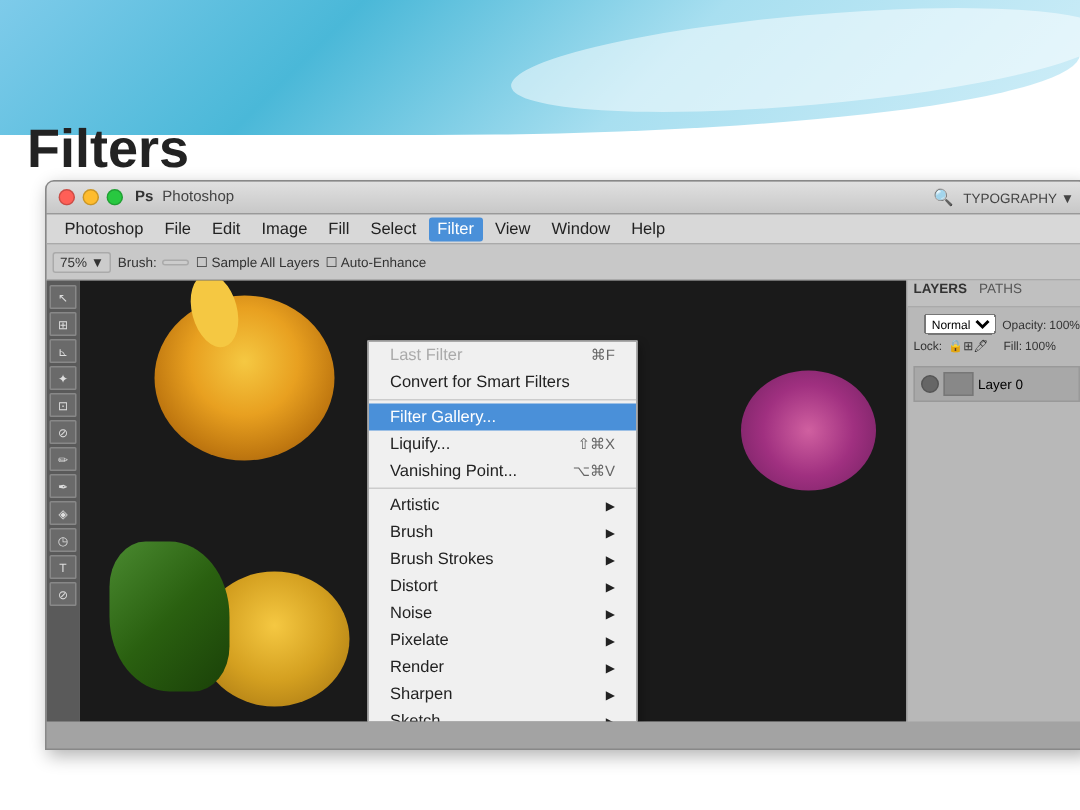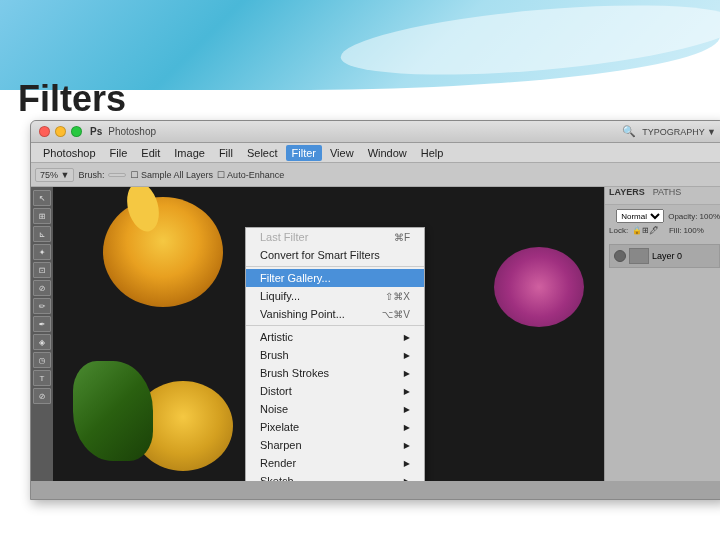--- a/index.html
+++ b/index.html
@@ -440,24 +440,24 @@
         <div class="dropdown-item has-sub">
             <span>Distort</span>
           </div>
         <div class="dropdown-item has-sub">
             <span>Noise</span>
           </div>
         <div class="dropdown-item has-sub">
             <span>Pixelate</span>
           </div>
         <div class="dropdown-item has-sub">
+            <span>Render</span>
+          </div>
+        <div class="dropdown-item has-sub">
             <span>Sharpen</span>
-          </div>
-        <div class="dropdown-item has-sub">
-            <span>Render</span>
           </div>
         <div class="dropdown-item has-sub">
             <span>Sketch</span>
           </div>
 
       </div>
     </div>
 
     <div class="ps-panels">
       <div class="panel-header">

